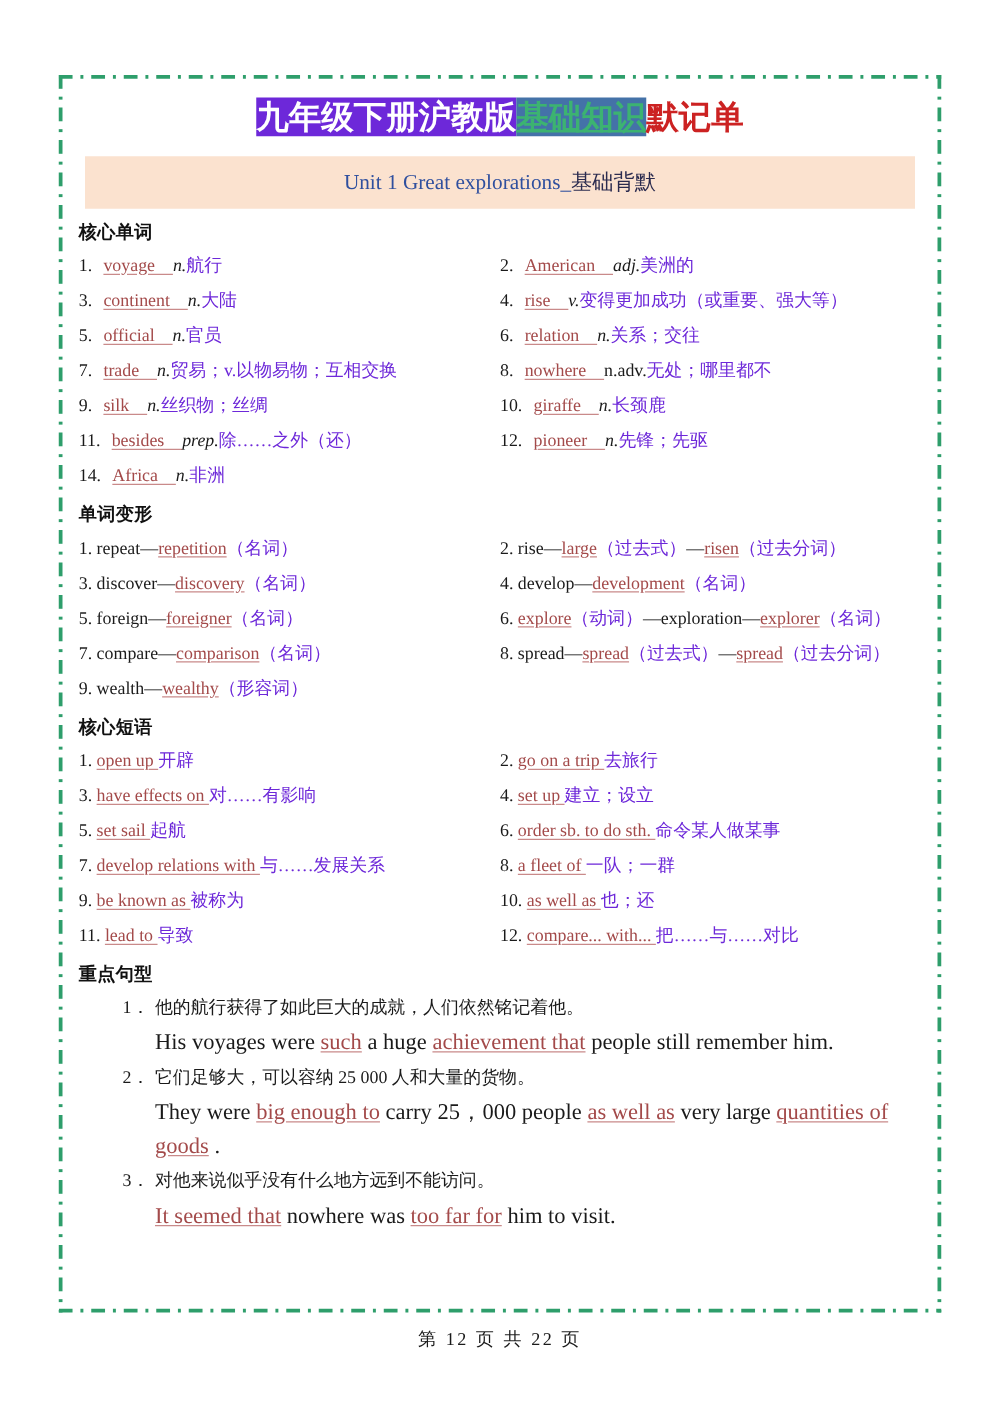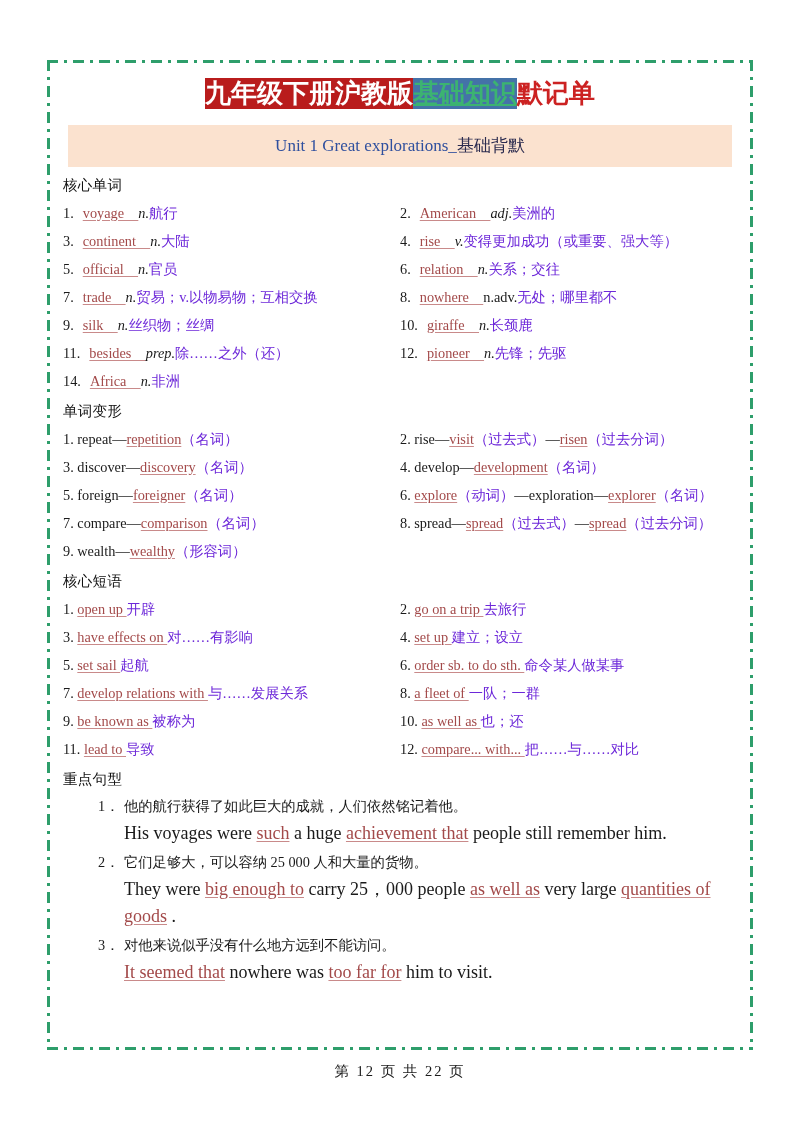--- a/index.html
+++ b/index.html
@@ -62,21 +62,21 @@
   
   .doc-title {
     text-align: center;
     font-size: 26px;
     font-weight: bold;
     line-height: 1.25;
     margin: 6px 0 14px 0;
     white-space: nowrap;
   }
   .t-seg-blue {
-    background: #b91c1c;
+    background: #6d28d9;
     color: #ffffff;
     padding: 1px 0;
     margin-top: 16px;
   }
   .t-seg-green {
     background: #4472a8;
     color: #3cb371;
     text-decoration: underline;
     text-decoration-color: #3cb371;
     text-underline-offset: 2px;
@@ -95,21 +95,21 @@
     margin: 0 5px 9px 5px;
     font-size: 17px;
     font-weight: normal;
   }
   .unit-en { color: #2f4f9e; }
   .unit-cn { color: #2b2b4f; }
 
   
   .sec-head {
     font-family: "DejaVu Sans", "Liberation Sans", sans-serif;
-    font-weight: normal;
+    font-weight: bold;
     font-size: 14.5px;
     color: #111111;
     margin: 7px 0 4px 0;
     letter-spacing: 0.3px;
   }
 
   
   .grid2 {
     display: grid;
     grid-template-columns: 50% 50%;
@@ -200,21 +200,21 @@
       <div class="cell"><span class="num">9.</span><span class="num-gap"></span><span class="blank">silk </span><span class="pos">n.</span><span class="cn">丝织物；丝绸</span></div>
       <div class="cell"><span class="num">10.</span><span class="num-gap"></span><span class="blank">giraffe </span><span class="pos">n.</span><span class="cn">长颈鹿</span></div>
       <div class="cell"><span class="num">11.</span><span class="num-gap"></span><span class="blank">besides </span><span class="pos">prep.</span><span class="cn">除……之外（还）</span></div>
       <div class="cell"><span class="num">12.</span><span class="num-gap"></span><span class="blank">pioneer </span><span class="pos">n.</span><span class="cn">先锋；先驱</span></div>
       <div class="cell"><span class="num">14.</span><span class="num-gap"></span><span class="blank">Africa </span><span class="pos">n.</span><span class="cn">非洲</span></div>
     </div>
 
   <div class="sec-head">单词变形</div>
   <div class="grid2" id="word-forms-grid">
       <div class="cell"><span class="num">1. </span><span>repeat—</span><span class="blank">repetition</span><span class="cn">（名词）</span></div>
-      <div class="cell"><span class="num">2. </span><span>rise—</span><span class="blank">visit</span><span class="cn">（过去式）</span><span>—</span><span class="blank">risen</span><span class="cn">（过去分词）</span></div>
+      <div class="cell"><span class="num">2. </span><span>rise—</span><span class="blank">large</span><span class="cn">（过去式）</span><span>—</span><span class="blank">risen</span><span class="cn">（过去分词）</span></div>
       <div class="cell"><span class="num">3. </span><span>discover—</span><span class="blank">discovery</span><span class="cn">（名词）</span></div>
       <div class="cell"><span class="num">4. </span><span>develop—</span><span class="blank">development</span><span class="cn">（名词）</span></div>
       <div class="cell"><span class="num">5. </span><span>foreign—</span><span class="blank">foreigner</span><span class="cn">（名词）</span></div>
       <div class="cell"><span class="num">6. </span><span class="blank">explore</span><span class="cn">（动词）</span><span>—exploration—</span><span class="blank">explorer</span><span class="cn">（名词）</span></div>
       <div class="cell"><span class="num">7. </span><span>compare—</span><span class="blank">comparison</span><span class="cn">（名词）</span></div>
       <div class="cell"><span class="num">8. </span><span>spread—</span><span class="blank">spread</span><span class="cn">（过去式）</span><span>—</span><span class="blank">spread</span><span class="cn">（过去分词）</span></div>
       <div class="cell full"><span class="num">9. </span><span>wealth—</span><span class="blank">wealthy</span><span class="cn">（形容词）</span></div>
     </div>
 
   <div class="sec-head">核心短语</div>

